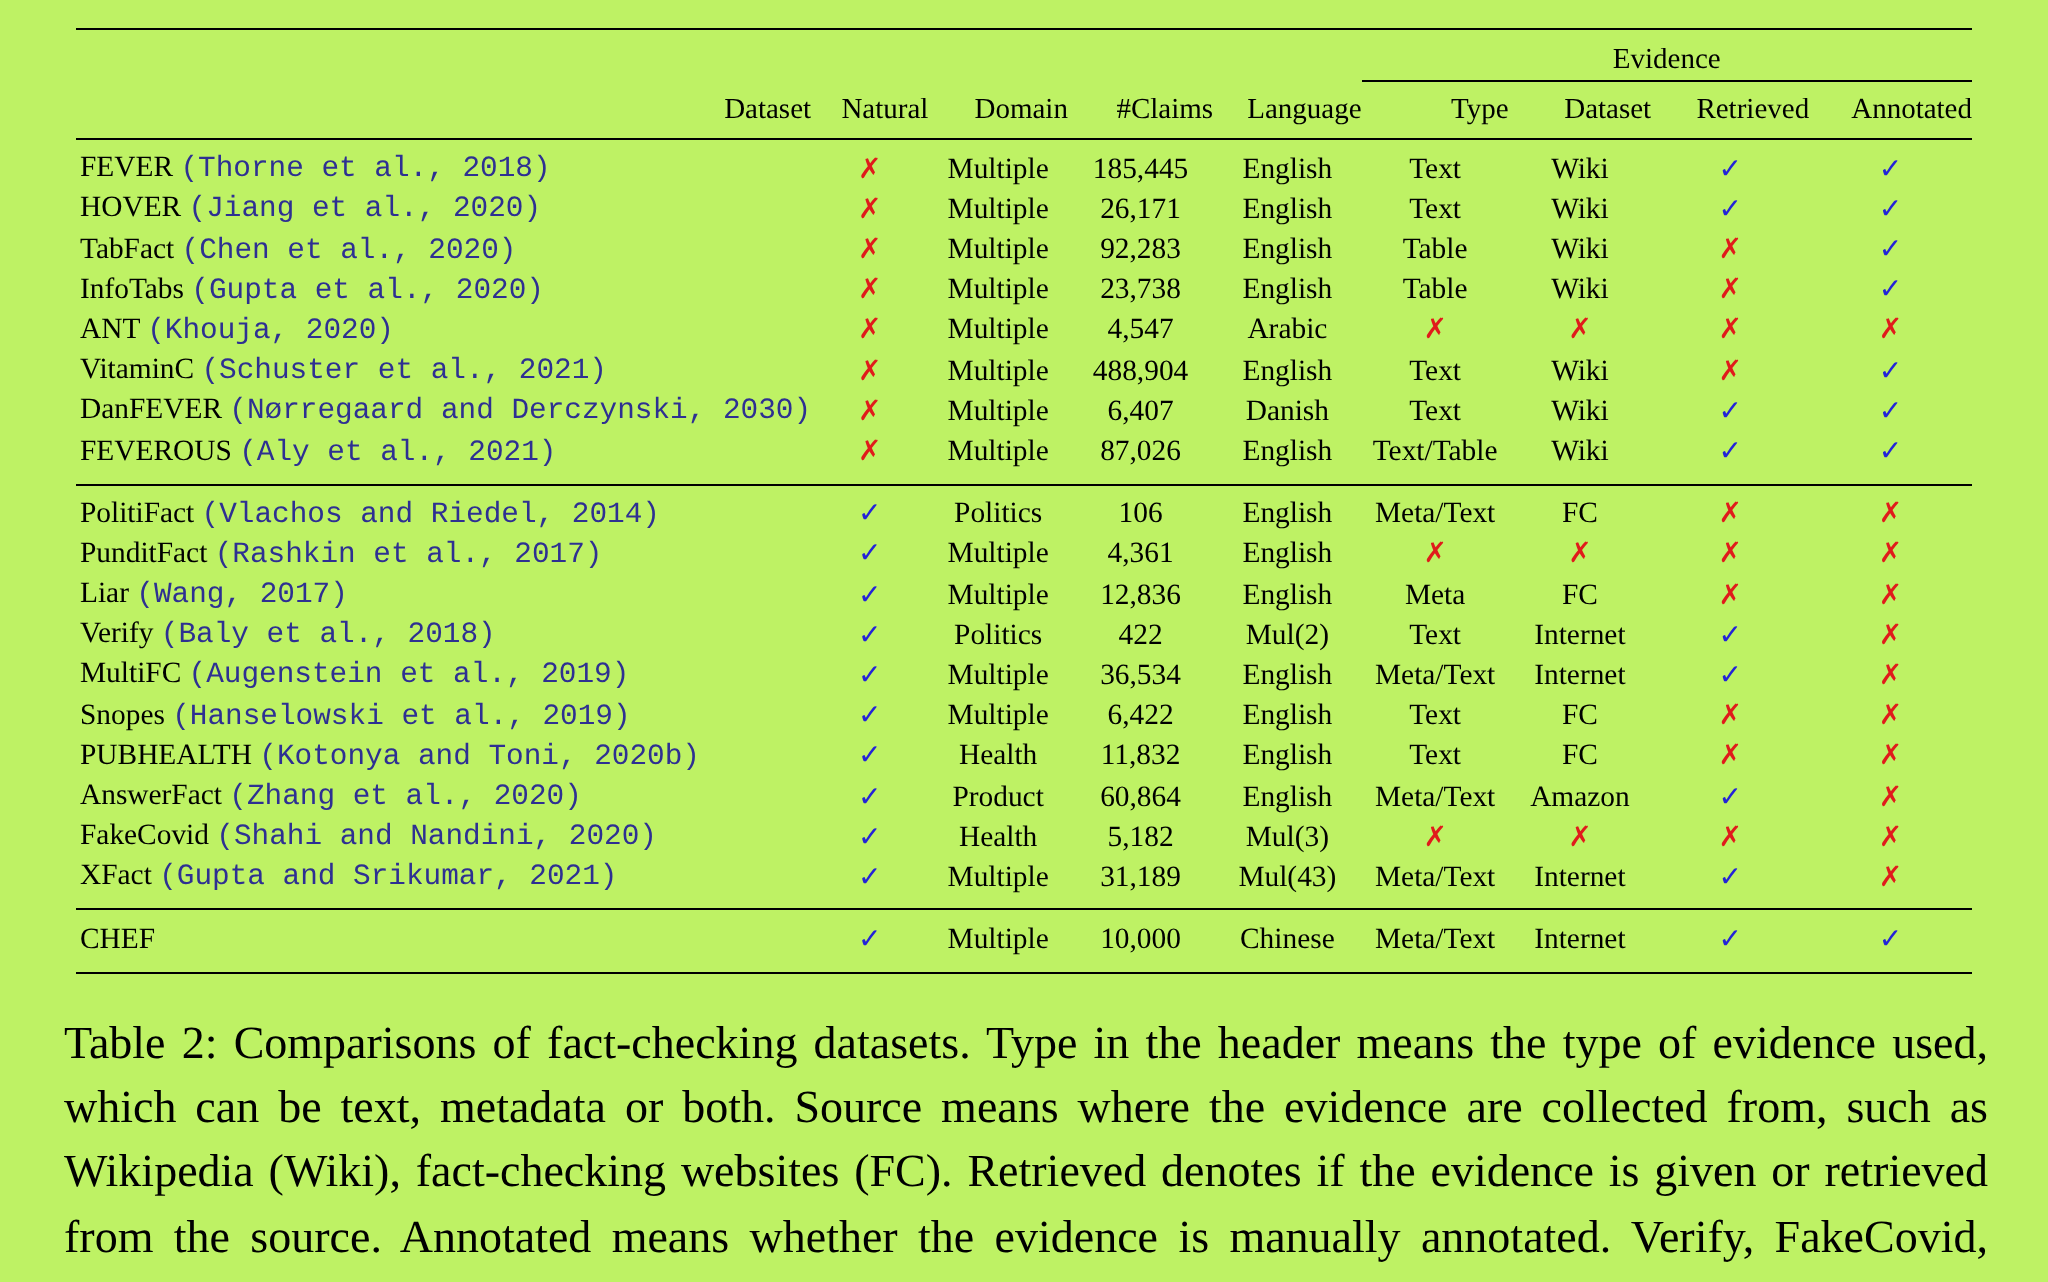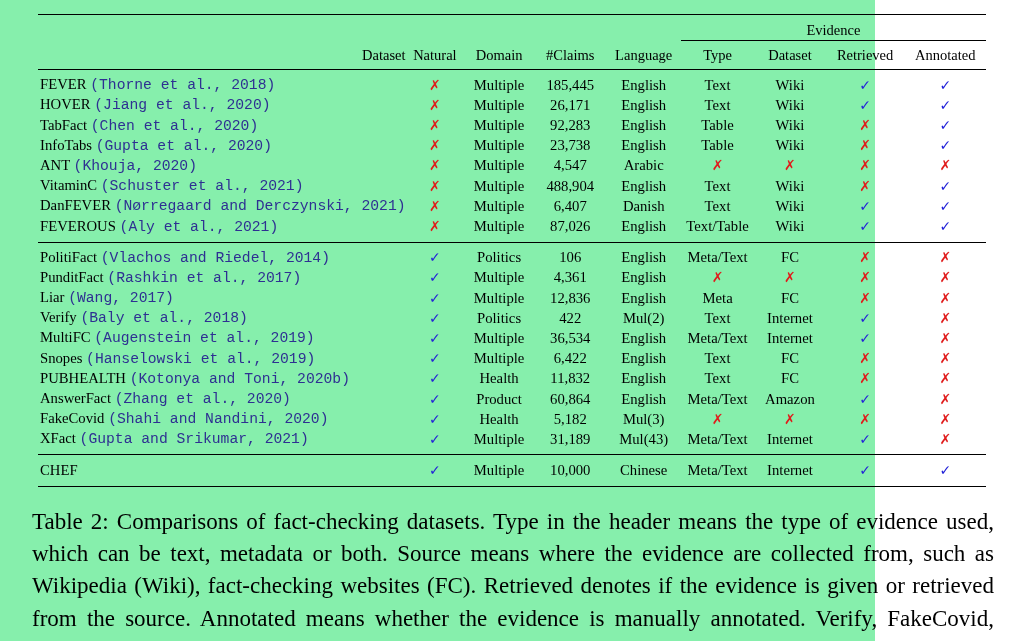--- a/index.html
+++ b/index.html
@@ -9,23 +9,23 @@
   }
   body {
     width: 1024px;
     height: 641px;
     font-family: "Liberation Serif", "DejaVu Serif", serif;
     color: #000000;
     overflow: hidden;
   }
   #page {
     position: relative;
-    width: 875px;
+    width: 1024px;
     height: 641px;
-    background: #86efac;
+    background: #bef264;
   }
 
   
   .table-wrap {
     position: absolute;
     left: 38px;
     top: 14px;
     width: 948px;
   }
   table.ft {
@@ -44,21 +44,21 @@
   
   .rule-top td { border-top: 1.6px solid #000; height: 0; font-size: 0; line-height: 0; }
   .rule-mid td { border-top: 1.1px solid #000; height: 0; font-size: 0; line-height: 0; }
   .rule-thin td { border-top: 1.1px solid #000; height: 0; font-size: 0; line-height: 0; }
   .rule-bottom td { border-top: 1.6px solid #000; height: 0; font-size: 0; line-height: 0; }
 
   .spacer-sm td { height: 5px; font-size: 0; line-height: 0; }
   .spacer-xs td { height: 3px; font-size: 0; line-height: 0; }
 
   
-  .hdr td { height: 22px; text-align: center; font-size: 14.5px; }
+  .hdr td { height: 22px; text-align: right; font-size: 14.5px; }
   .hdr td.ds { text-align: right; padding-left: 2px; }
 
   .grouphdr td { height: 20px; text-align: center; font-size: 14.5px; }
   .group-label { display: inline-block; }
 
   
   tr.drow td { height: 20.2px; text-align: center; font-size: 14.7px; }
   tr.drow td.ds { text-align: left; padding-left: 2px; }
 
   .cite { color: #2e3092; font-family: Liberation Mono, monospace; }
@@ -207,21 +207,21 @@
             <td><span class="no">✗</span></td>
             <td>Multiple</td>
             <td>488,904</td>
             <td>English</td>
             <td>Text</td>
             <td>Wiki</td>
             <td><span class="no">✗</span></td>
             <td><span class="yes">✓</span></td>
           </tr>
           <tr class="drow">
-            <td class="ds"><span class="dsname">DanFEVER</span> <span class="cite">(Nørregaard and Derczynski, 2021)</span></td>
+            <td class="ds"><span class="dsname">DanFEVER</span> <span class="cite">(Nørregaard and Derczynski, 2030)</span></td>
             <td><span class="no">✗</span></td>
             <td>Multiple</td>
             <td>6,407</td>
             <td>Danish</td>
             <td>Text</td>
             <td>Wiki</td>
             <td><span class="yes">✓</span></td>
             <td><span class="yes">✓</span></td>
           </tr>
           <tr class="drow">

